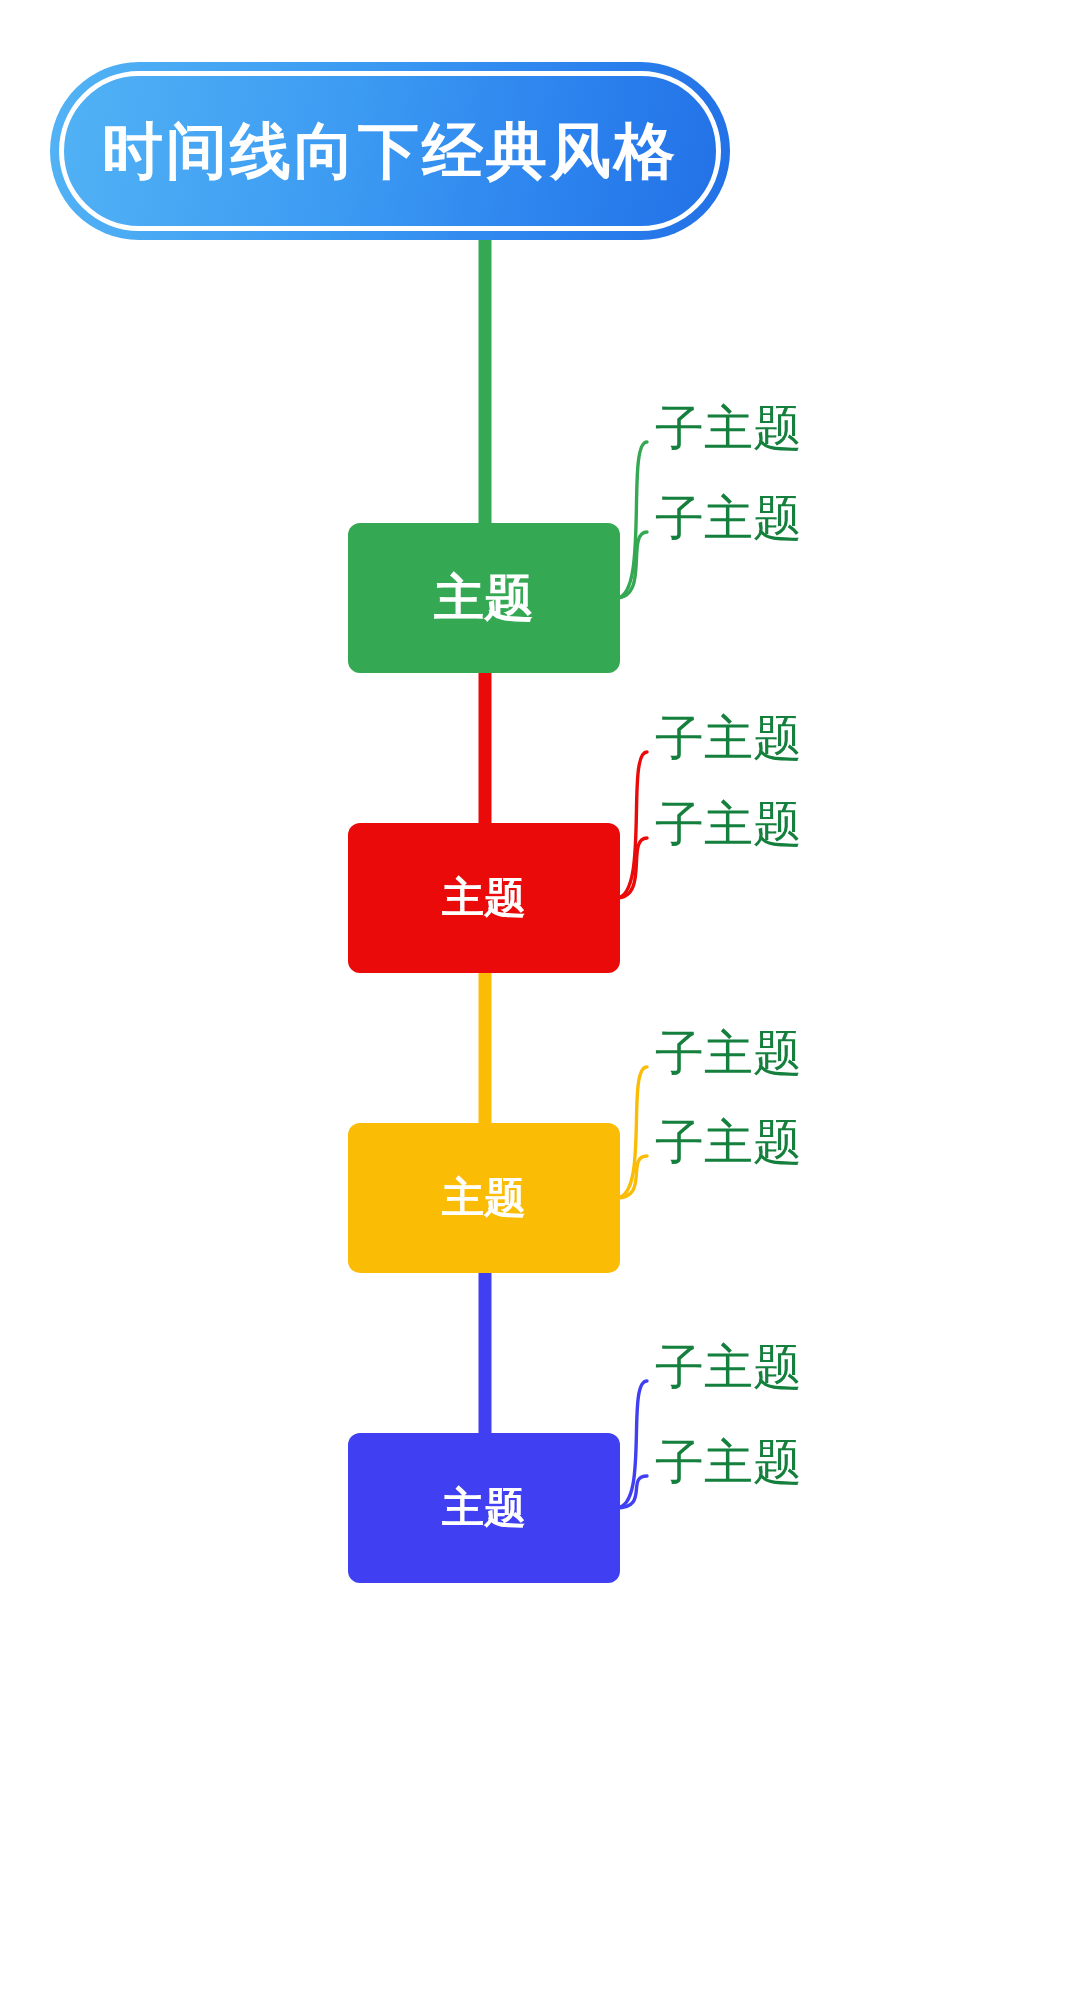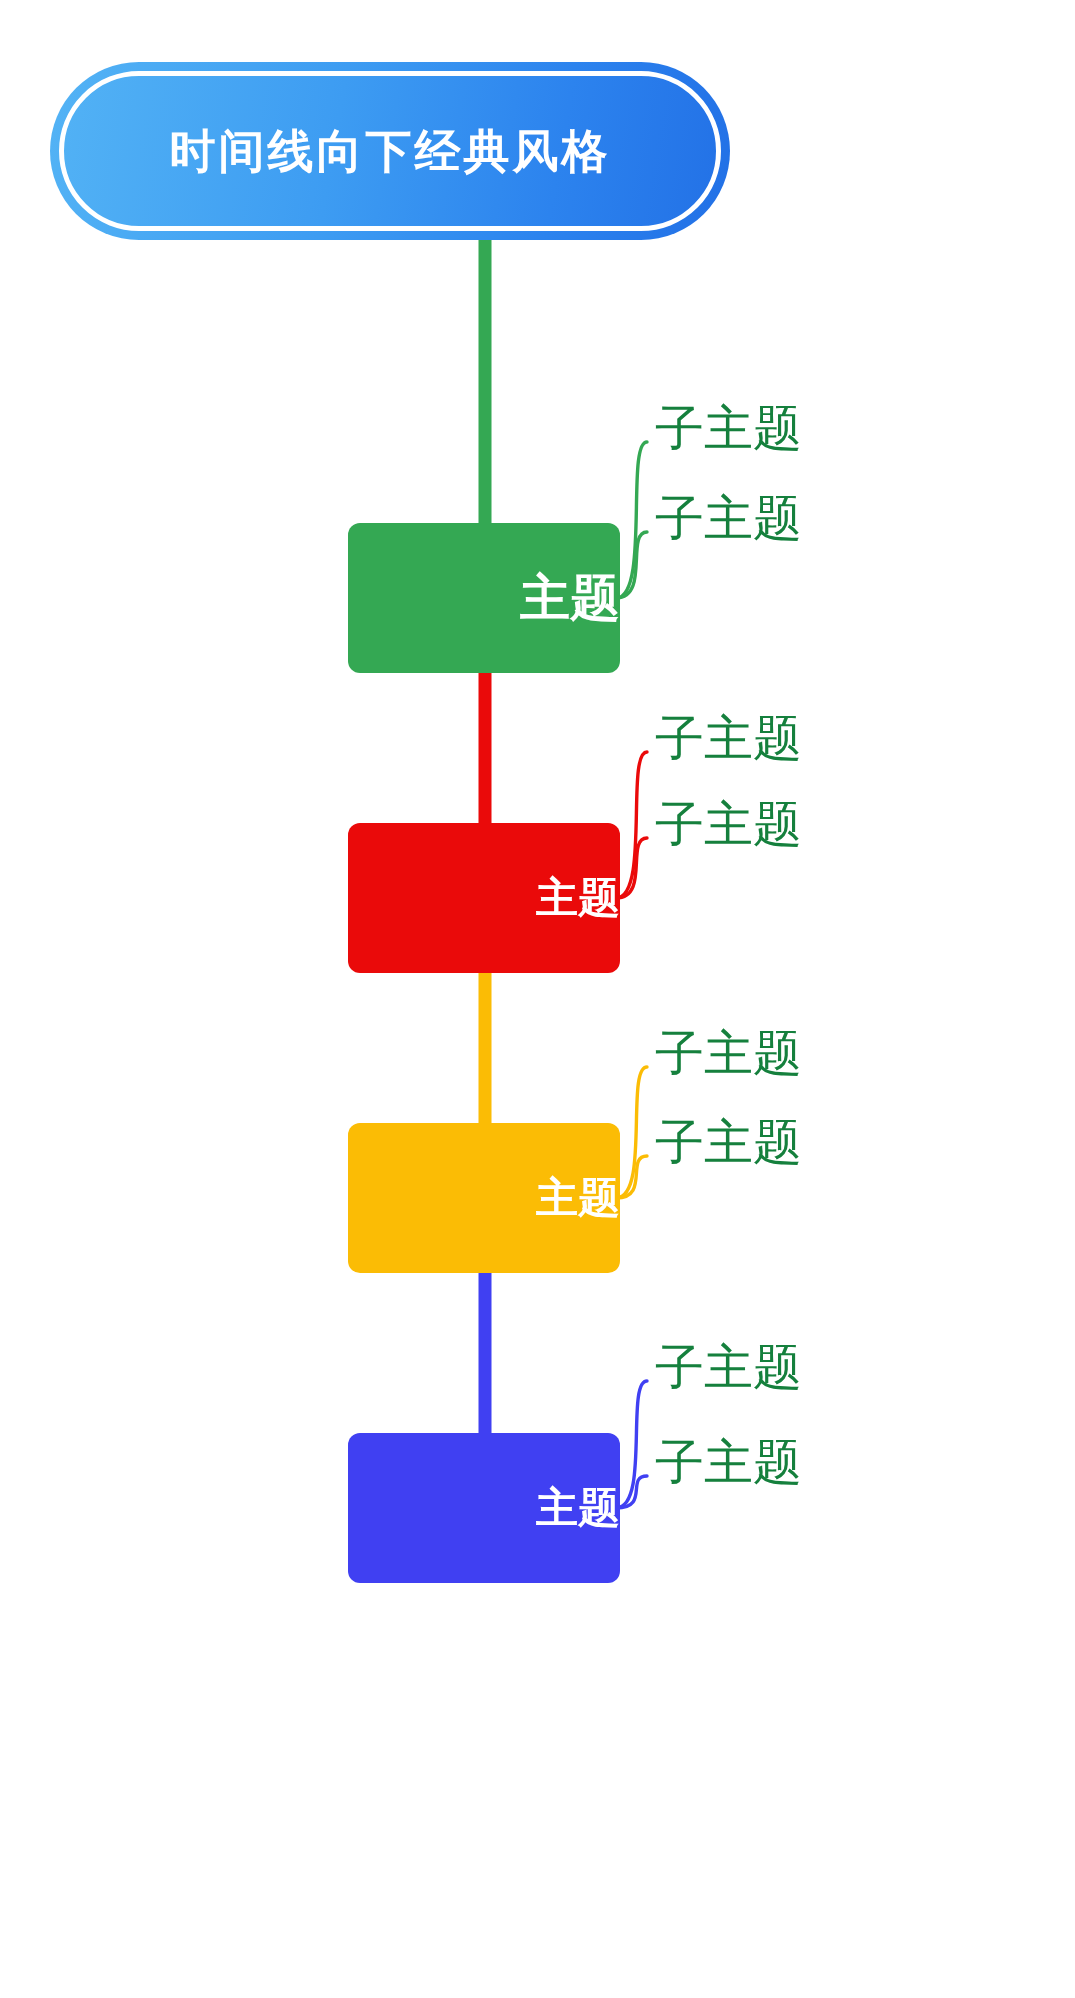--- a/index.html
+++ b/index.html
@@ -49,37 +49,37 @@
     right: 9px;
     bottom: 9px;
     border-radius: 84px;
     border: 5px solid #ffffff;
     box-sizing: border-box;
     pointer-events: none;
   }
   .root-label {
     position: relative;
     color: #ffffff;
-    font-size: 46px;
+    font-size: 61px;
     font-weight: 700;
     letter-spacing: 3px;
     line-height: 1;
     white-space: nowrap;
     z-index: 2;
   }
 
   
   .topic-node {
     position: absolute;
     left: 348px;
     width: 272px;
     border-radius: 12px;
     display: flex;
     align-items: center;
-    justify-content: flex-end;
+    justify-content: center;
     box-sizing: border-box;
     z-index: 4;
   }
   .topic-label {
     color: #ffffff;
     font-weight: 700;
     line-height: 1;
     white-space: nowrap;
   }
   .topic-0 { top: 523px; height: 150px; background: #34A853; }

